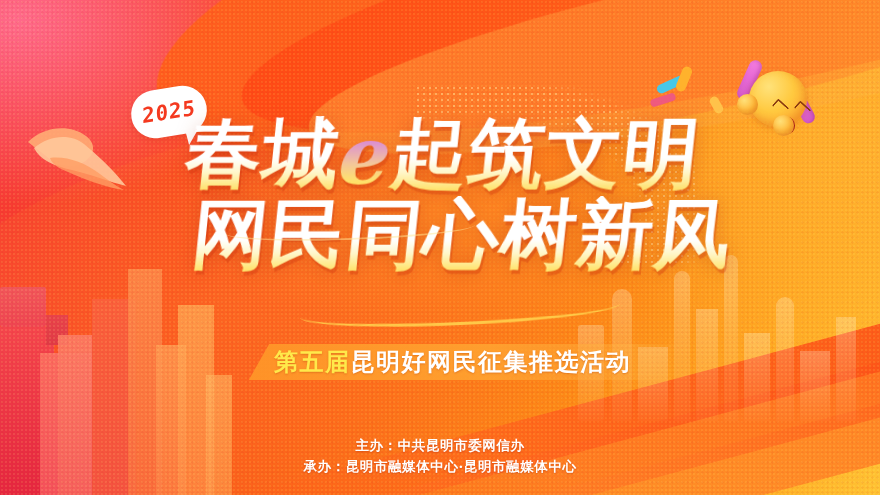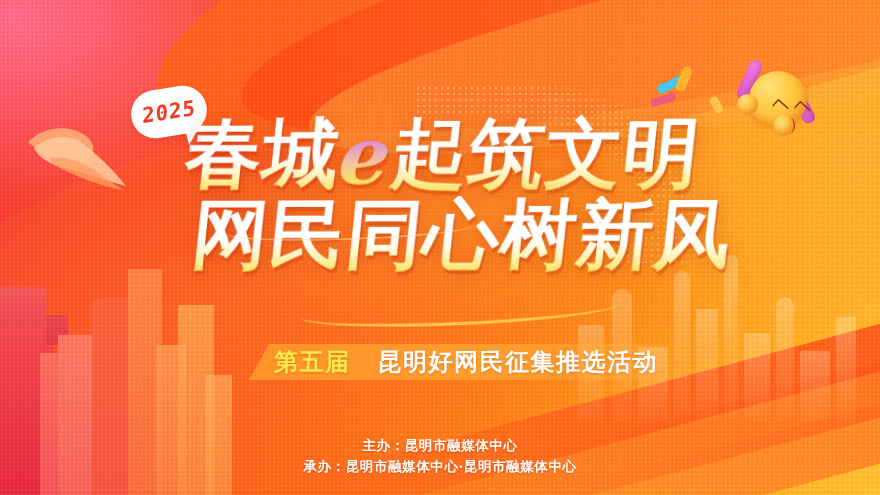--- a/index.html
+++ b/index.html
@@ -297,21 +297,21 @@
     justify-content: flex-start;
     padding-left: 22px;
     box-sizing: border-box;
     font-size: 24px;
     font-weight: 700;
     letter-spacing: 1.5px;
     font-family: "DejaVu Sans", "Liberation Sans", sans-serif;
     text-shadow: 0 1px 2px rgba(175,55,10,.35);
   }
   .sub-em { color: #ffe94a; }
-  .sub-rest { color: #ffffff; margin-left: 27px; }
+  .sub-rest { color: #ffffff; }
 
   
   .credits {
     position: absolute;
     left: 0; top: 435px;
     width: 880px;
     text-align: center;
     color: #fff;
     font-family: "DejaVu Serif", "Liberation Serif", serif;
     font-weight: 700;
@@ -399,17 +399,17 @@
   <div class="swoosh2"></div>
   <div class="swoosh"></div>
 
   <div class="subtitle-banner"></div>
   <div class="subtitle-text">
     <span class="sub-em">第五届</span>
       <span class="sub-rest">昆明好网民征集推选活动</span>
   </div>
 
   <div class="credits">
-    <div class="credit-line">主办：昆明市融媒体中心</div>
+    <div class="credit-line">主办：中共昆明市委网信办</div>
     <div class="credit-line">承办：昆明市融媒体中心·昆明市融媒体中心</div>
   </div>
 
 </div>
 
 </body></html>

